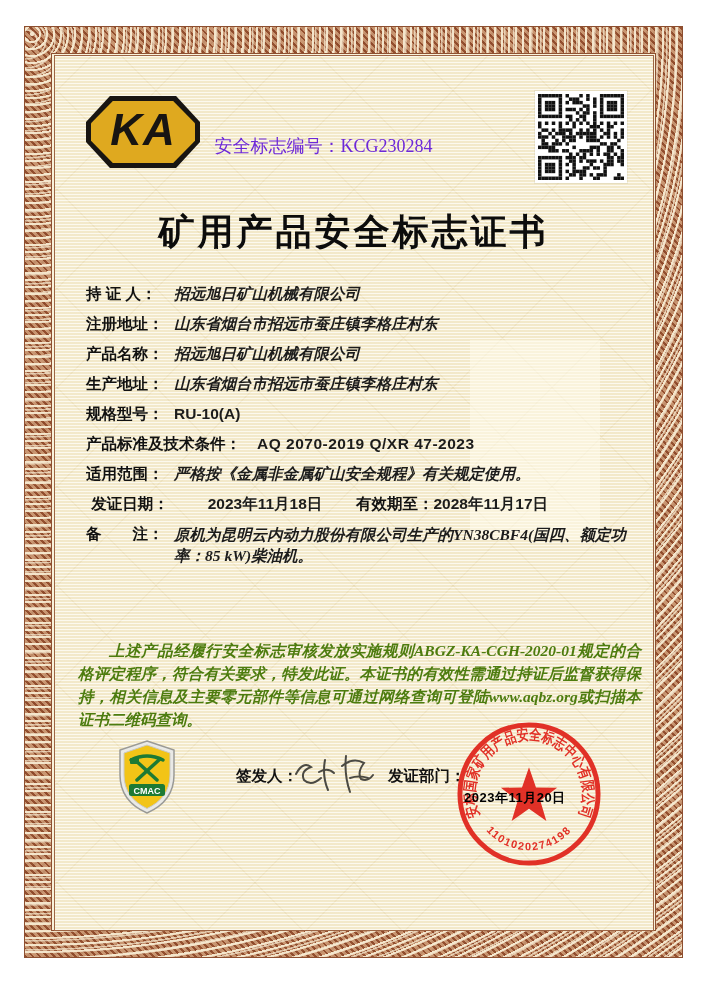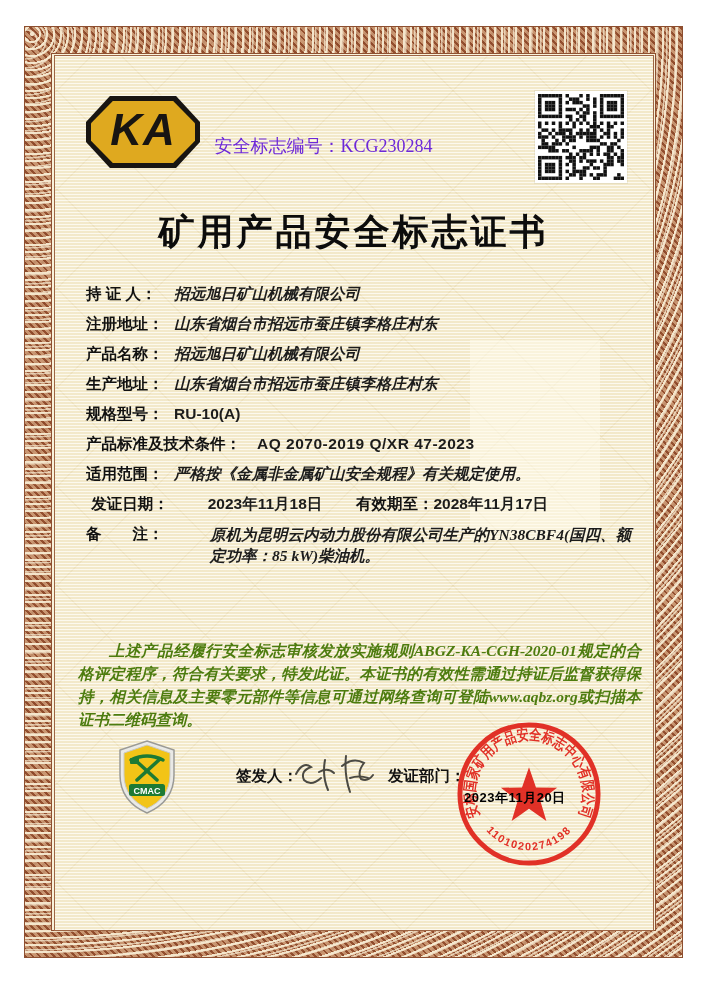--- a/index.html
+++ b/index.html
@@ -54,21 +54,21 @@
   .row{display:flex;align-items:flex-start;line-height:19px;margin-bottom:11px;}
   .row .lab{font-weight:bold;flex:0 0 88px;white-space:nowrap;font-family:"Liberation Sans",sans-serif;}
   .row .val{font-family:"Liberation Serif",serif;font-style:italic;font-weight:600;color:#1c1c1c;}
   .row.latin .val{font-family:"Liberation Sans",sans-serif;font-style:normal;font-weight:bold;}
   .row.widelab .lab{flex:0 0 auto;margin-right:16px;}
   .row.widelab .val{font-family:"Liberation Sans",sans-serif;font-style:normal;font-weight:bold;letter-spacing:.5px;}
   .row.dates{margin-top:6px;text-align:center;}
   .row.dates .v1{flex:0 0 182px;font-family:"Liberation Sans",sans-serif;font-style:normal;font-weight:bold;}
   .row.dates .lab2{font-weight:bold;flex:0 0 76px;white-space:nowrap;}
   .row.dates .v2{font-family:"Liberation Sans",sans-serif;font-style:normal;font-weight:bold;}
-  .row.remark{margin-top:3px;gap:36px;}
+  .row.remark{margin-top:3px;}
   .row.remark .val{max-width:470px;line-height:21px;}
 
   
   .statement{position:absolute;left:22px;right:10px;top:583px;
     font-family:"Liberation Serif",serif;font-style:italic;font-weight:600;
     font-size:15.5px;line-height:23px;color:#4d7c0f;text-indent:2em;text-align:justify;}
 
   
   .cmac{position:absolute;left:60px;top:684px;width:62px;height:74px;}
   .signer-label,.dept-label{position:absolute;font-weight:bold;font-size:15.5px;color:#111;white-space:nowrap;}

